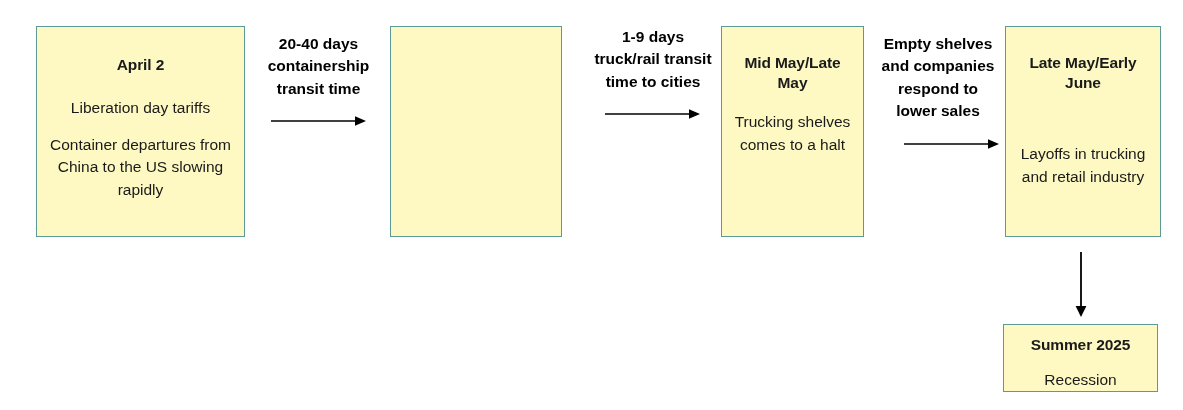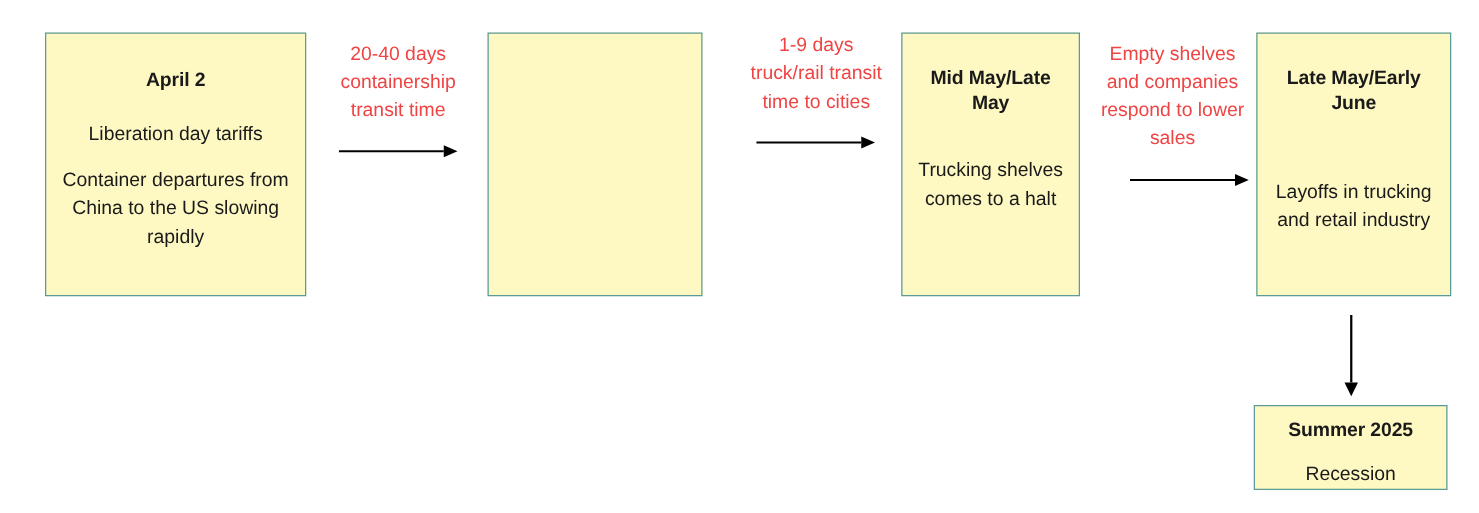--- a/index.html
+++ b/index.html
@@ -33,39 +33,40 @@
     line-height:1.45;
     font-weight:normal;
   }
   .node .body + .body{margin-top:14px;}
 
   
   #node-1{left:36px;top:26px;width:209px;height:211px;padding:28px 10px 0 10px;}
   #node-1 .title{margin-bottom:22px;}
   #node-2{left:390px;top:26px;width:172px;height:211px;padding:26px 8px 0 8px;}
   #node-2 .title{margin-bottom:20px;}
-  #node-3{left:721px;top:26px;width:143px;height:211px;padding:26px 6px 0 6px;gap:15px;}
+  #node-3{left:721px;top:26px;width:143px;height:211px;padding:26px 6px 0 6px;}
   #node-3 .title{margin-bottom:18px;}
   #node-4{left:1005px;top:26px;width:156px;height:211px;padding:26px 6px 0 6px;gap:32px;}
   #node-4 .title{margin-bottom:18px;}
   #node-5{left:1003px;top:324px;width:155px;height:68px;padding:10px 6px 0 6px;justify-content:space-between;}
   #node-5 .title{margin-bottom:10px;}
 
   
   .connector{
     position:absolute;
     display:flex;
     flex-direction:column;
     align-items:center;
     text-align:center;
   }
   .connector .clabel{
     font-size:15.5px;
     line-height:1.45;
-    color:#ef4444;
+    color:#000000;
+    font-weight:bold;
   }
   .arrow-h{
     margin-top:14px;
     width:96px;height:14px;
     display:block;
   }
   #conn-1{left:252px;top:33px;width:133px;}
   #conn-2{left:592px;top:26px;width:122px;}
   #conn-3{left:876px;top:33px;width:124px;align-items:flex-end;}
 

